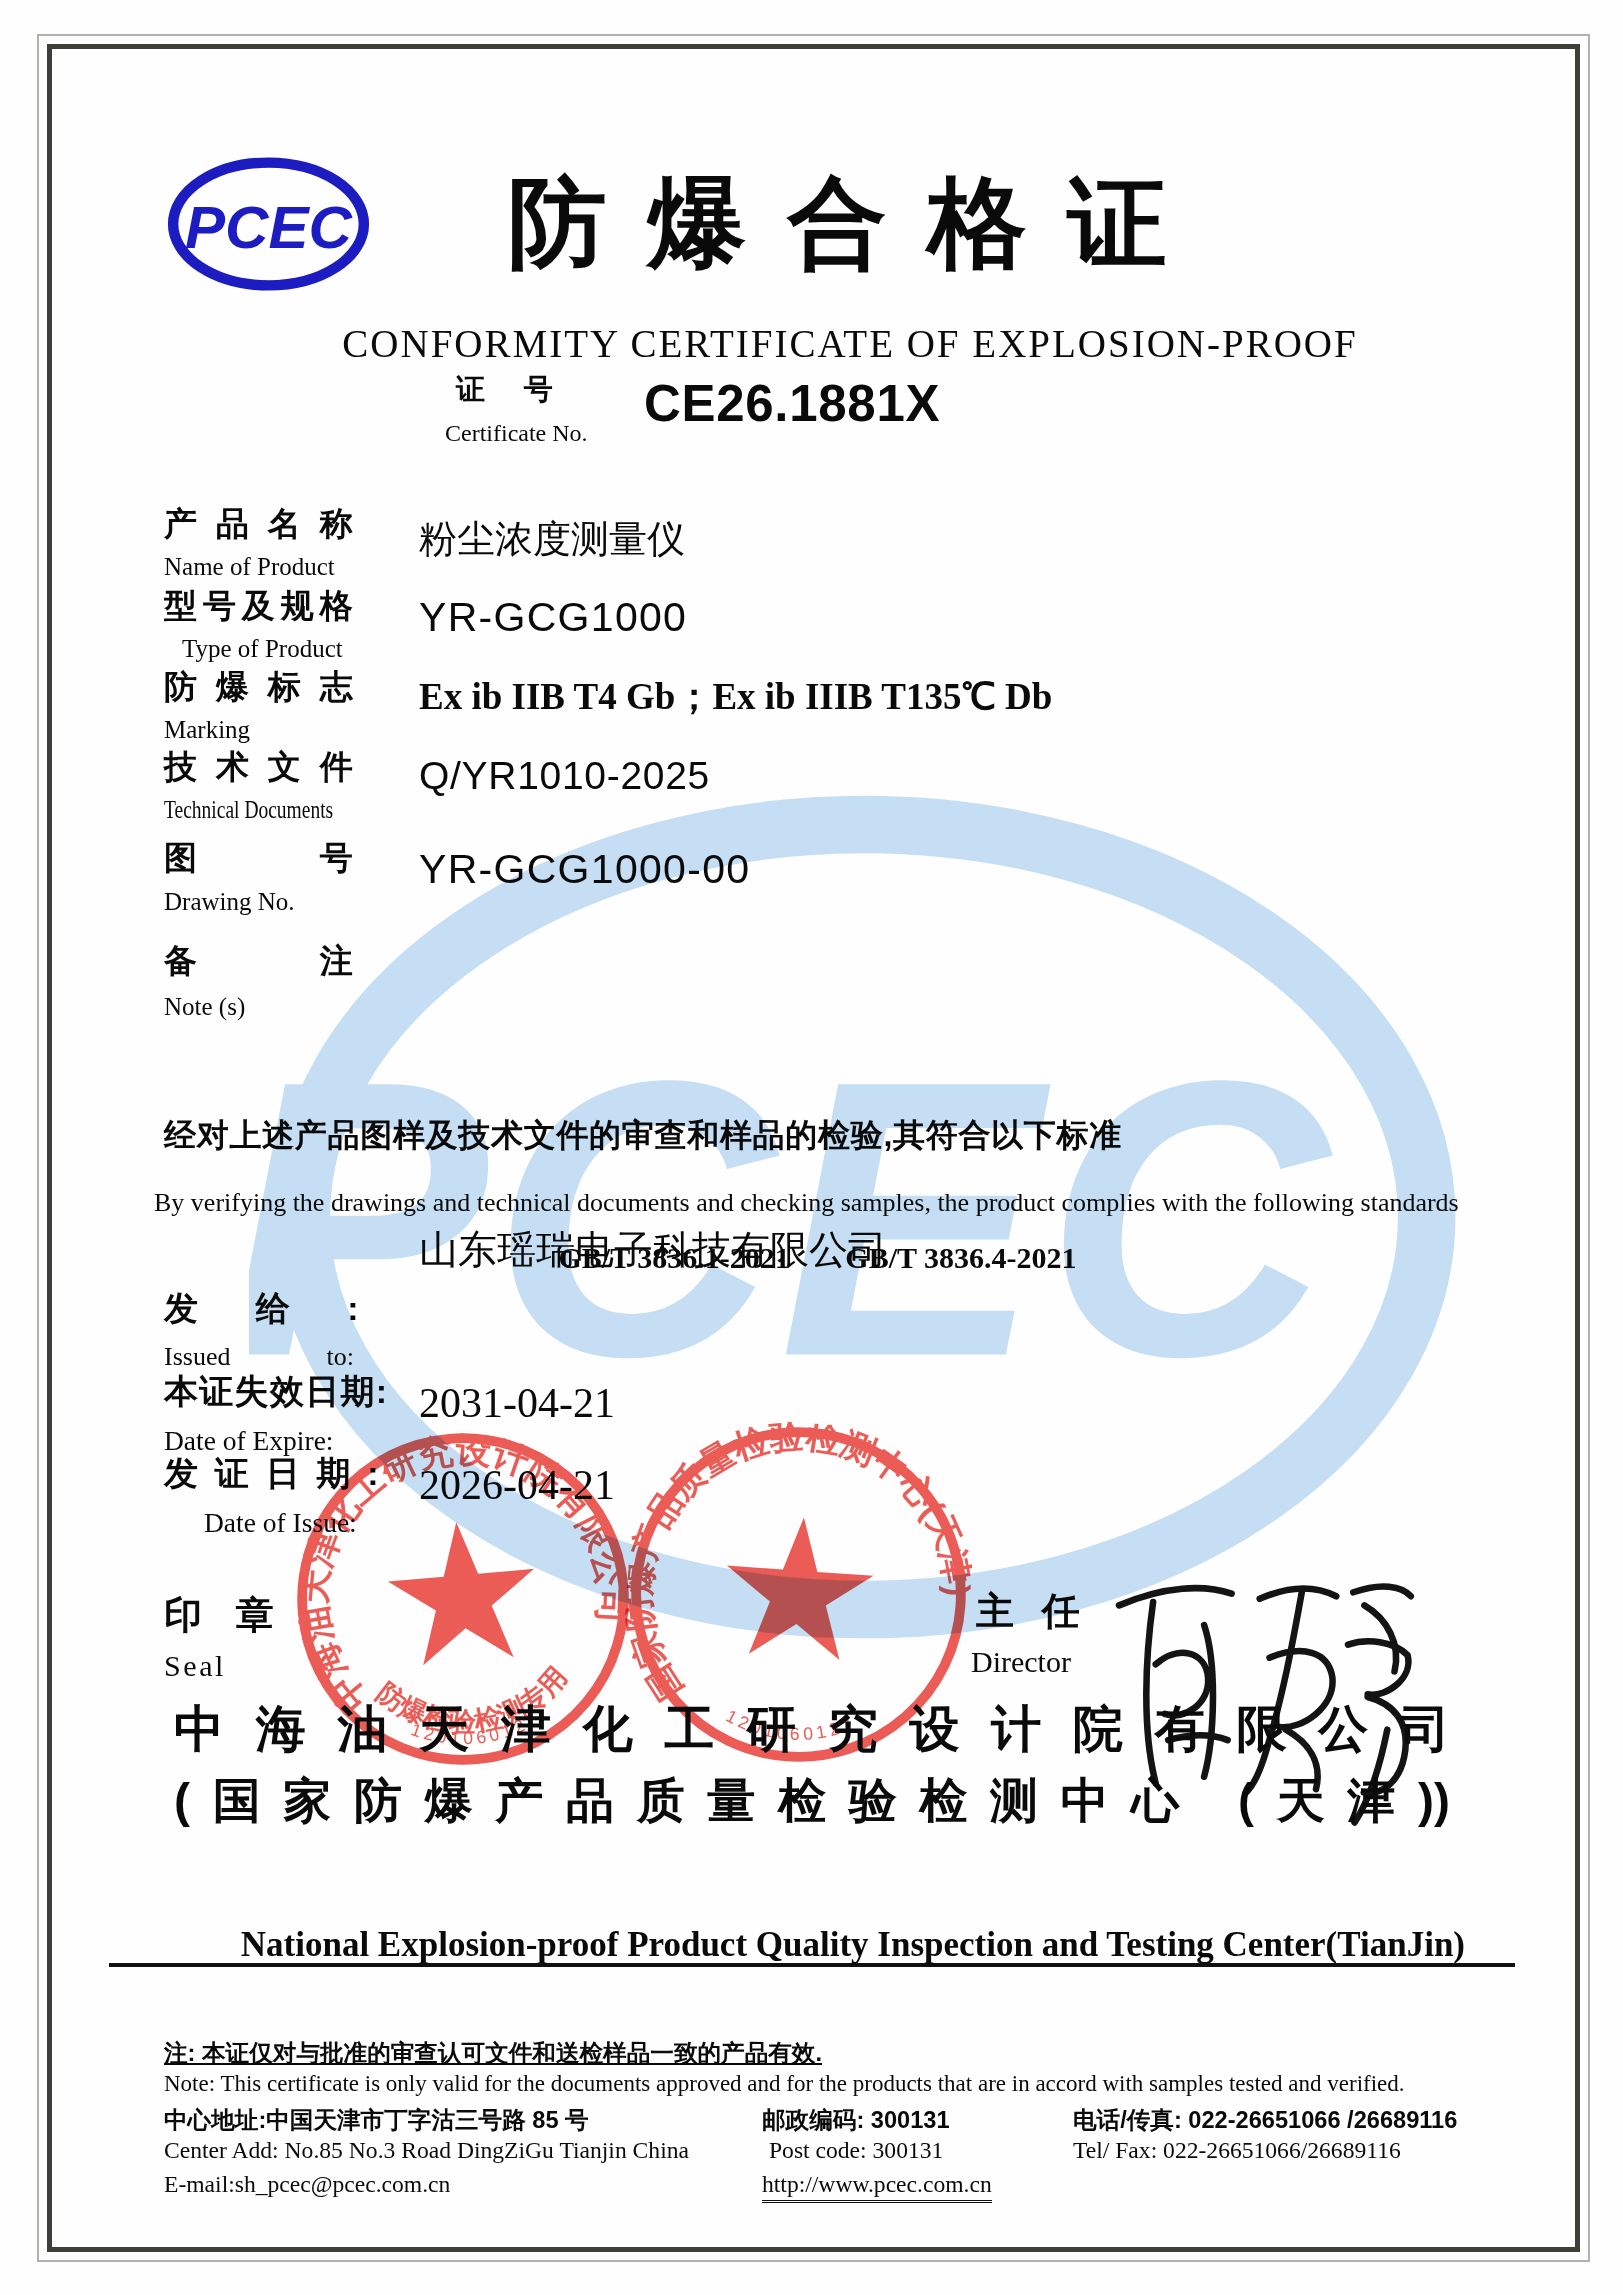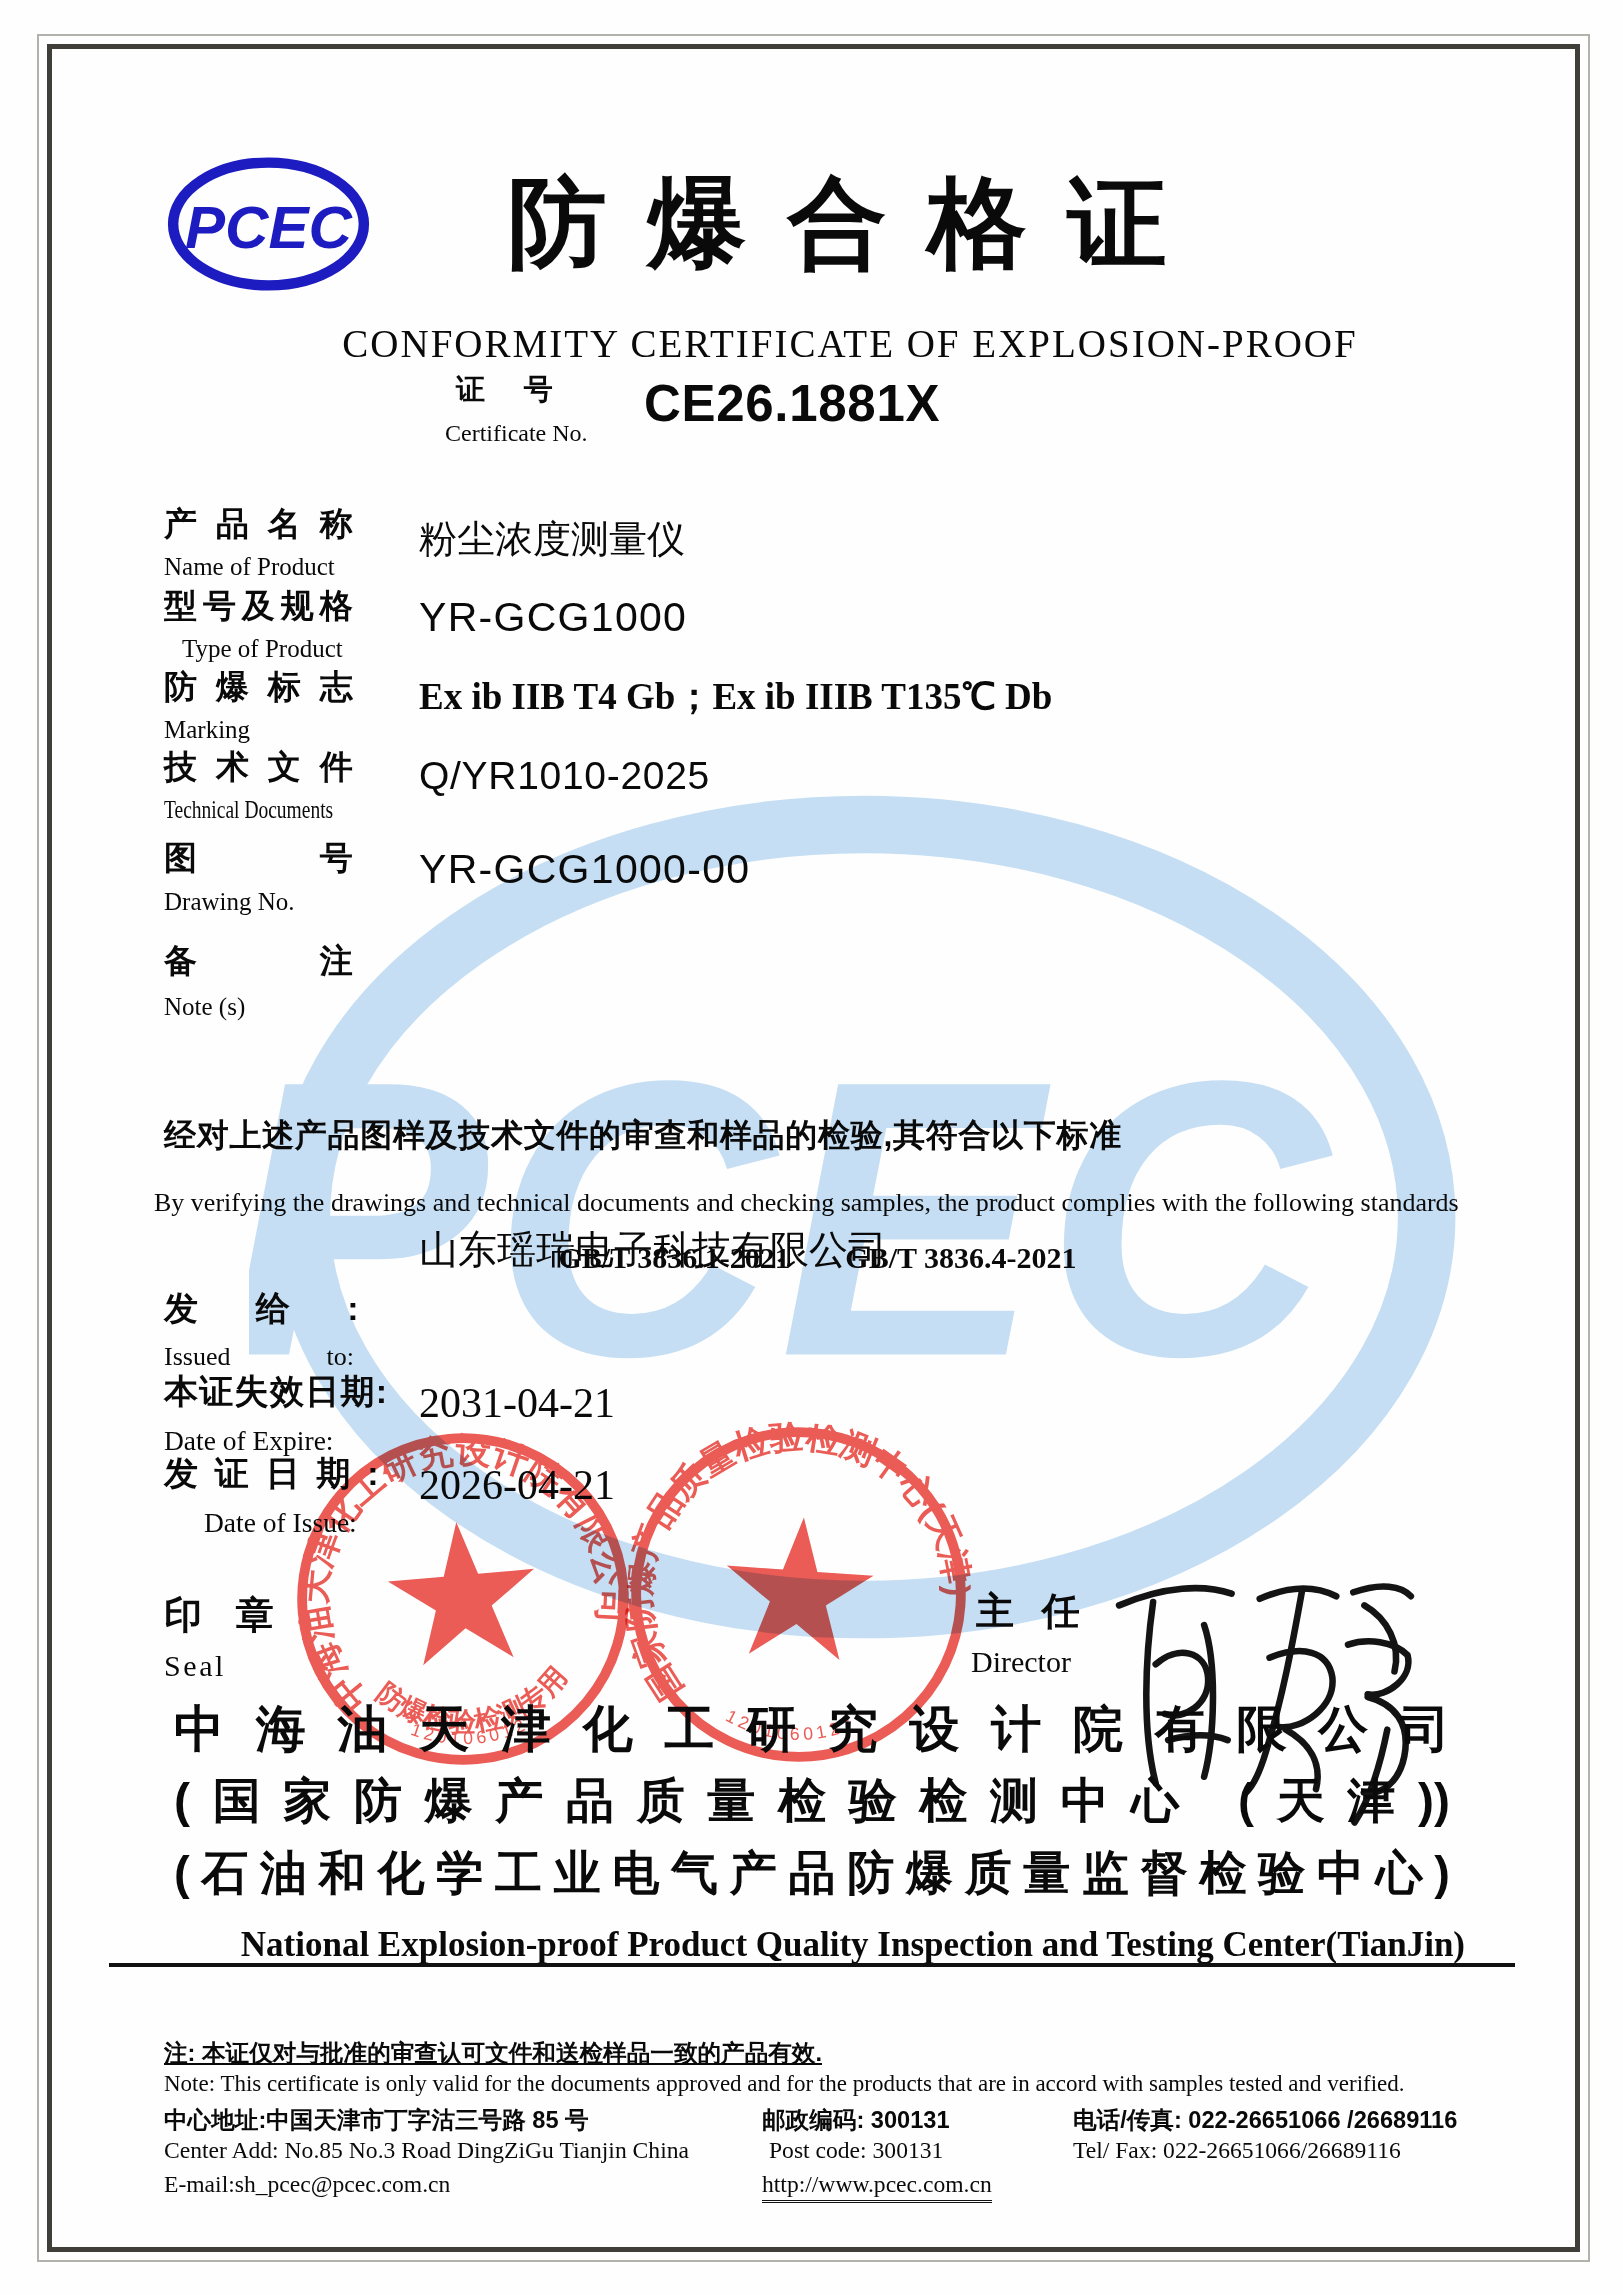--- a/index.html
+++ b/index.html
@@ -140,21 +140,20 @@
     <text font-family="Liberation Sans, sans-serif" font-size="52" font-weight="700" fill="#e94a42">
       <textPath href="#s2ring" startOffset="6">国家防爆产品质量检验检测中心(天津)</textPath>
     </text>
     <text font-family="Liberation Sans, sans-serif" font-size="27" letter-spacing="6" fill="#e94a42">
       <textPath href="#s2ser" startOffset="10">120106012796</textPath>
     </text>
   </svg>
 
   <div class="abs jz" style="left:174px;top:1696px;width:1276px;font-size:50px;font-weight:800;">中海油天津化工研究设计院有限公司</div>
   <div class="abs jz" style="left:174px;top:1769px;width:1276px;font-size:48px;font-weight:800;">(国家防爆产品质量检验检测中心 (天津))</div>
-  <div class="abs jz" style="left:174px;top:1842px;width:1276px;font-size:47px;font-weight:800;">(石油和化学工业电气产品防爆质量监督检验中心)</div>
   <div class="abs serif nowrap" style="left:157px;top:1913px;width:1308px;text-align:right;font-size:35px;font-weight:700;">National Explosion-proof Product Quality Inspection and Testing Center(TianJin)</div>
 
   <div class="abs" style="left:109px;top:1963px;width:1406px;height:3.9px;background:#111;"></div>
 
   <div class="abs nowrap" style="left:164px;top:2025px;font-size:23.6px;font-weight:600;text-decoration:underline;">注: 本证仅对与批准的审查认可文件和送检样品一致的产品有效.</div>
   <div class="abs serif nowrap" style="left:164px;top:2059px;font-size:23px;">Note: This certificate is only valid for the documents approved and for the products that are in accord with samples tested and verified.</div>
 
   <div class="abs nowrap" style="left:164px;top:2092px;font-size:23.6px;font-weight:600;">中心地址:中国天津市丁字沽三号路 85 号</div>
   <div class="abs nowrap" style="left:762px;top:2092px;font-size:23.6px;font-weight:600;">邮政编码: 300131</div>
   <div class="abs nowrap" style="left:1073px;top:2092px;font-size:23.6px;font-weight:600;">电话/传真: 022-26651066 /26689116</div>

